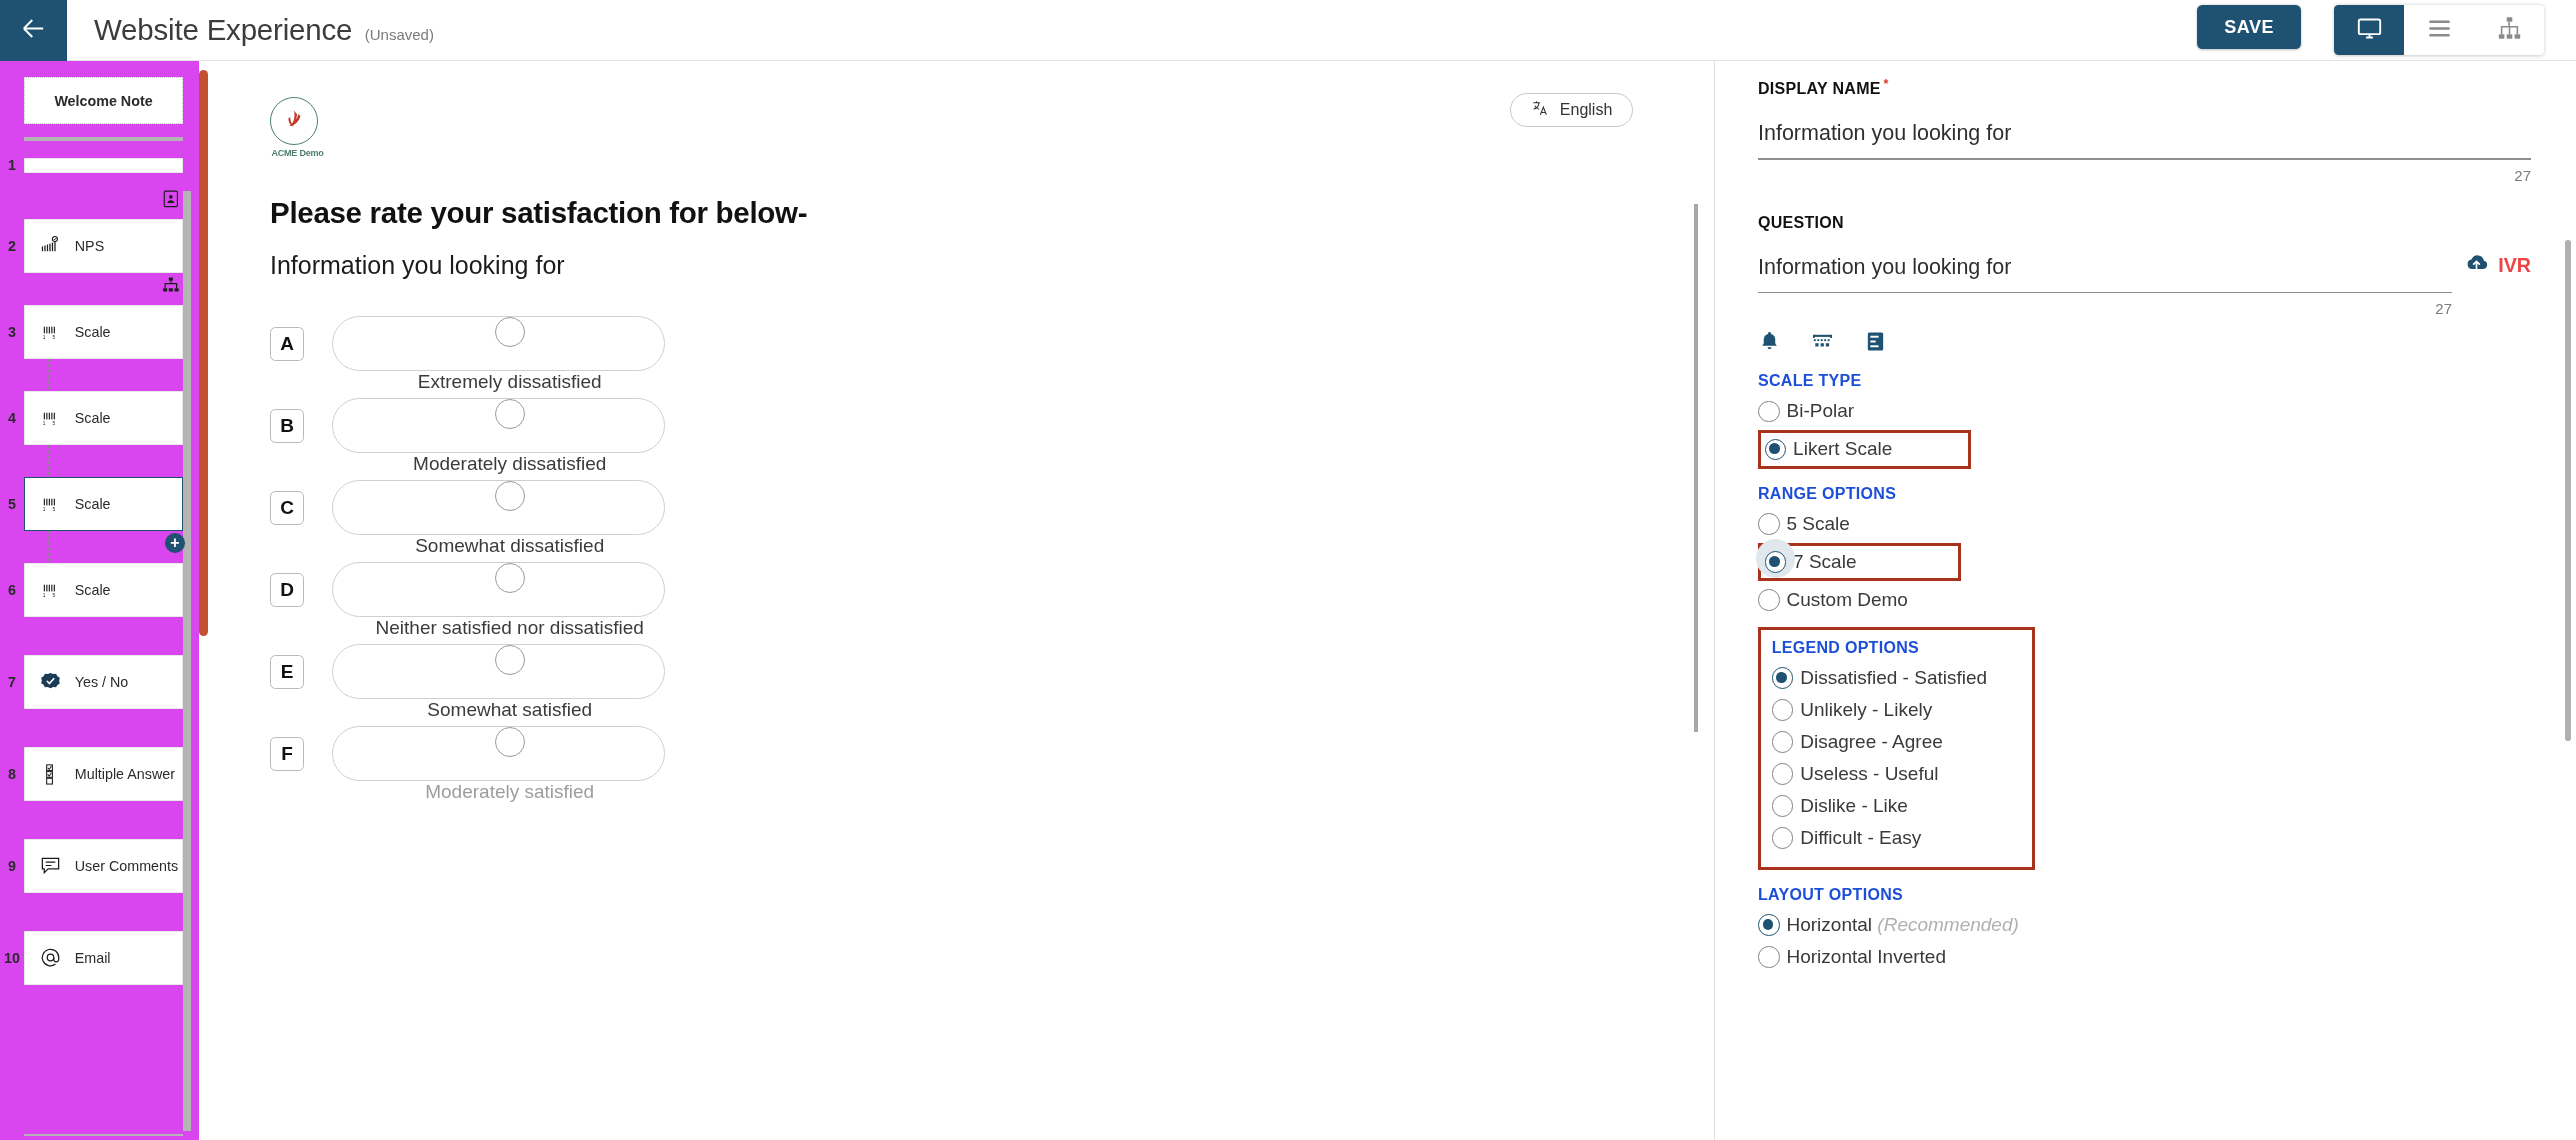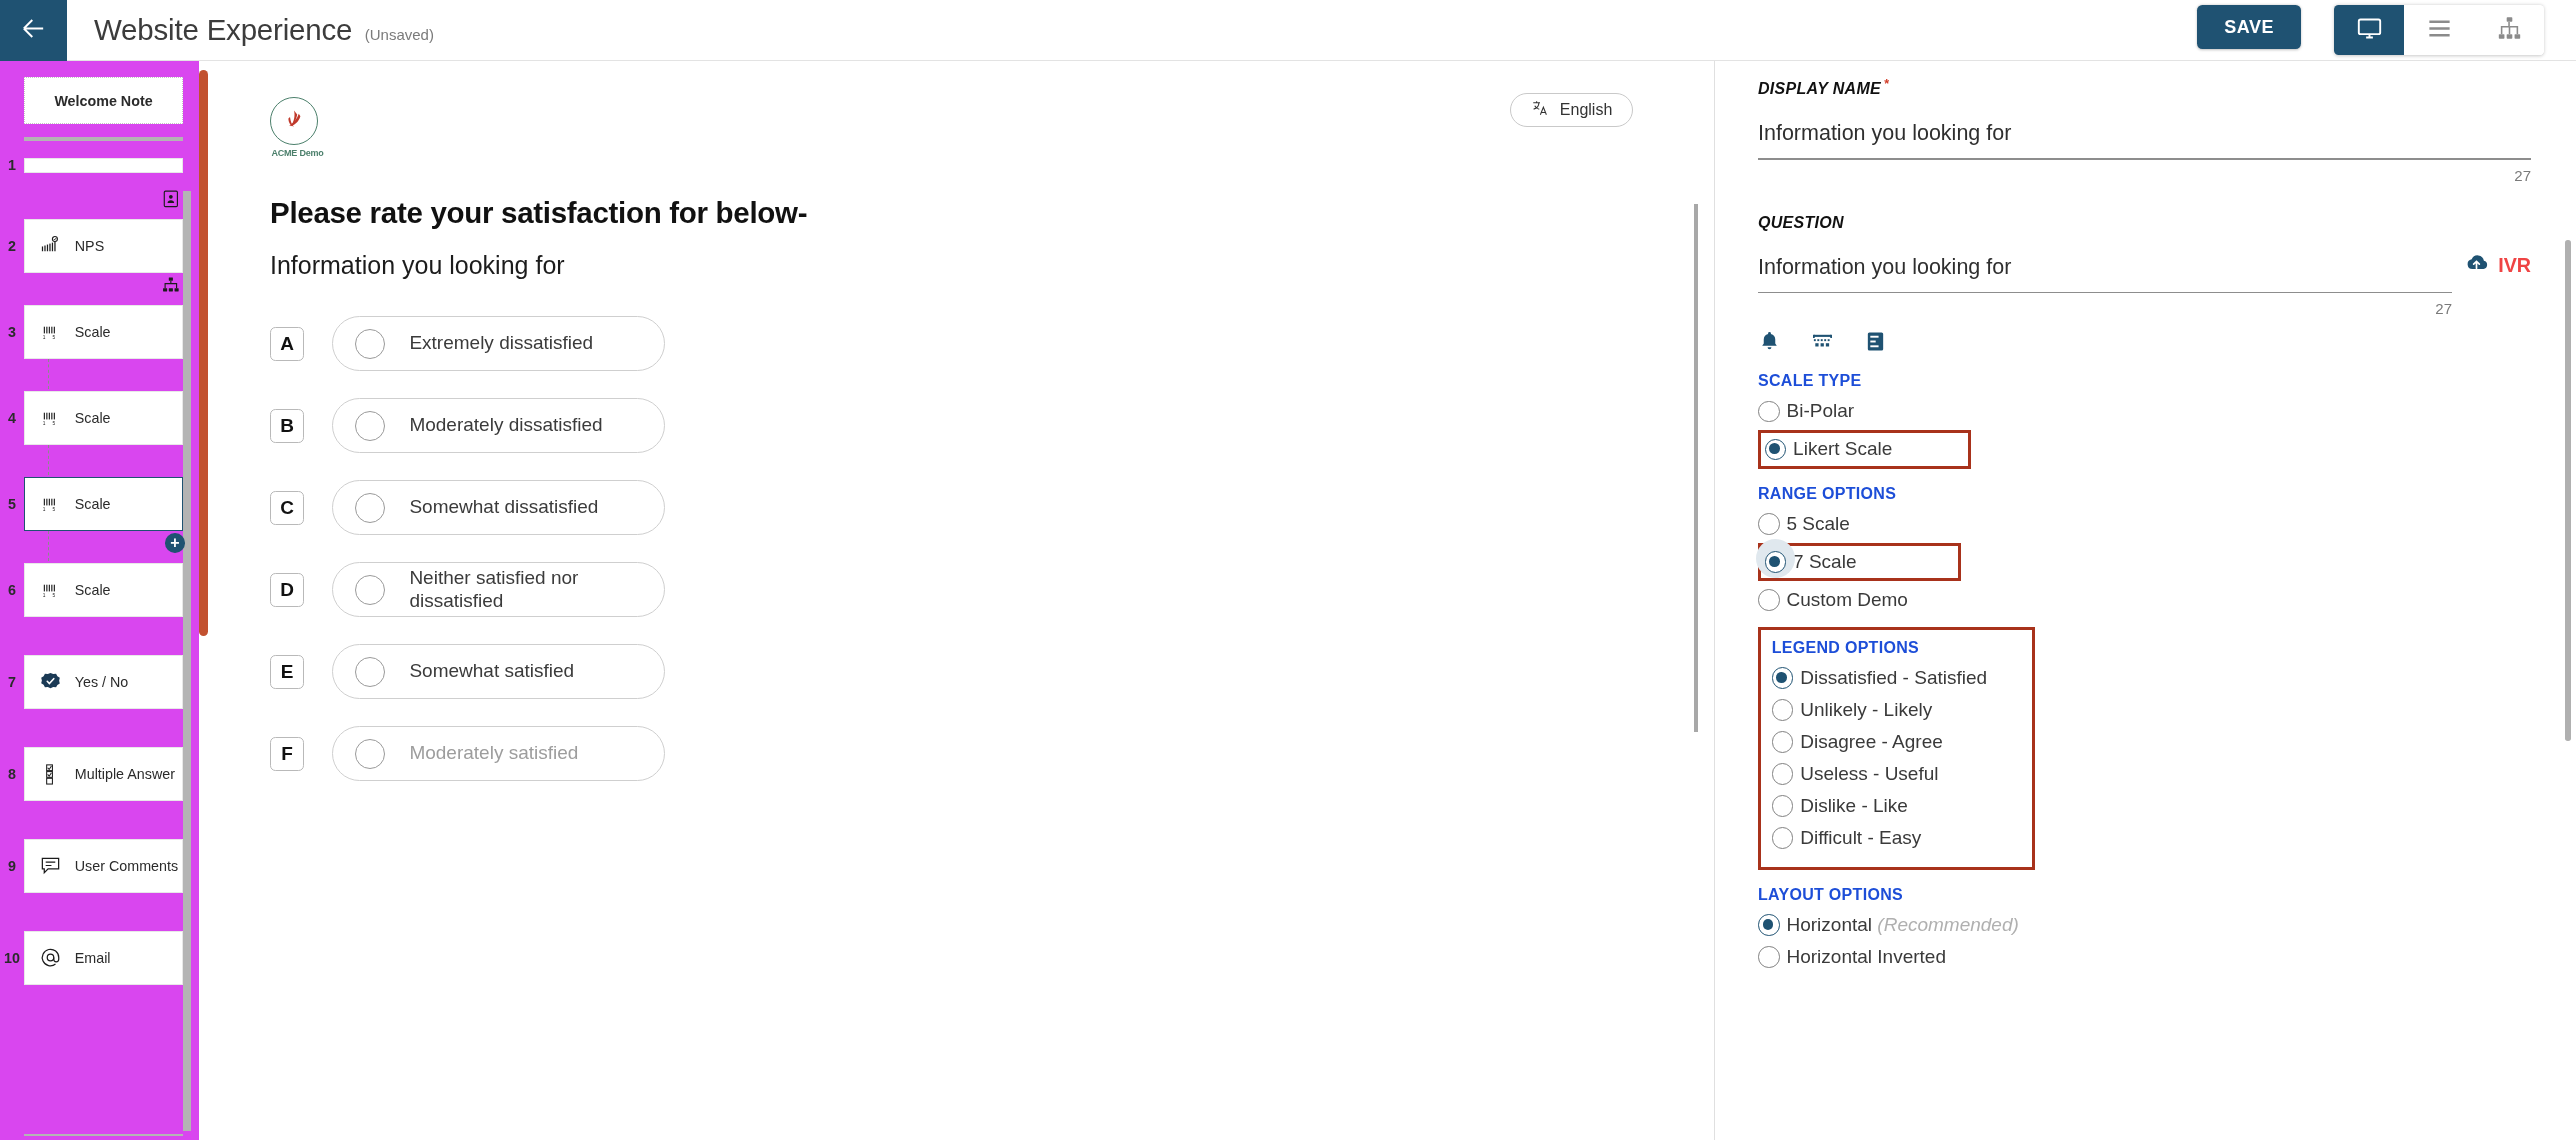--- a/index.html
+++ b/index.html
@@ -138,41 +138,41 @@
   .opt-row { display: flex; align-items: center; margin-bottom: 27px; }
   .opt-key {
     width: 34px; height: 34px; border: 0.9px solid #b9b9b9; border-radius: 5.4px;
     display: flex; align-items: center; justify-content: center;
     font-size: 19px; font-weight: bold; color: #111; flex: 0 0 auto;
   }
   .opt-pill {
     margin-left: 28px; width: 333px; height: 55px;
     border: 0.9px solid #cfcfcf; border-radius: 29px;
     display: flex; align-items: center; padding-left: 22.4px; gap: 24px;
-    cursor: pointer; background: #fff;
+    cursor: pointer; background: #fff; flex-direction: column;
   }
   .opt-radio {
     width: 30px; height: 30px; border: 0.9px solid #9a9a9a; border-radius: 50%;
     flex: 0 0 auto;
   }
   .opt-text { font-size: 19px; color: #3b3b3b; line-height: 1.18; }
   .opt-text.faded { color: #9d9d9d; }
   .preview-scroll {
     position: absolute; top: 143px; right: 16px; width: 4.5px; height: 528px;
     background: #a8a8a8;
   }
 
   
   .rightpanel {
     position: absolute; top: 61px; right: 0; width: 862px; bottom: 0;
     background: #ffffff; border-left: 0.9px solid #e0e0e0;
     padding: 16px 45px 0 43px; overflow: hidden;
   }
   .field-label {
-    font-size: 16px; font-weight: bold; color: #111; letter-spacing: 0.3px; font-style: italic;
+    font-size: 16px; font-weight: bold; color: #111; letter-spacing: 0.3px;
   }
   .req-star { color: #d13c27; font-size: 12.5px; vertical-align: super; margin-left: 2.7px; }
   .field-value {
     font-size: 21.5px; color: #2f2f2f; margin-top: 23px; padding-bottom: 11.6px;
   }
   .field-underline { height: 1.8px; background: #8d8d8d; }
   .char-count {
     text-align: right; font-size: 15px; color: #7a7a7a; margin-top: 7.2px;
   }
   .section-gap { height: 30px; }

